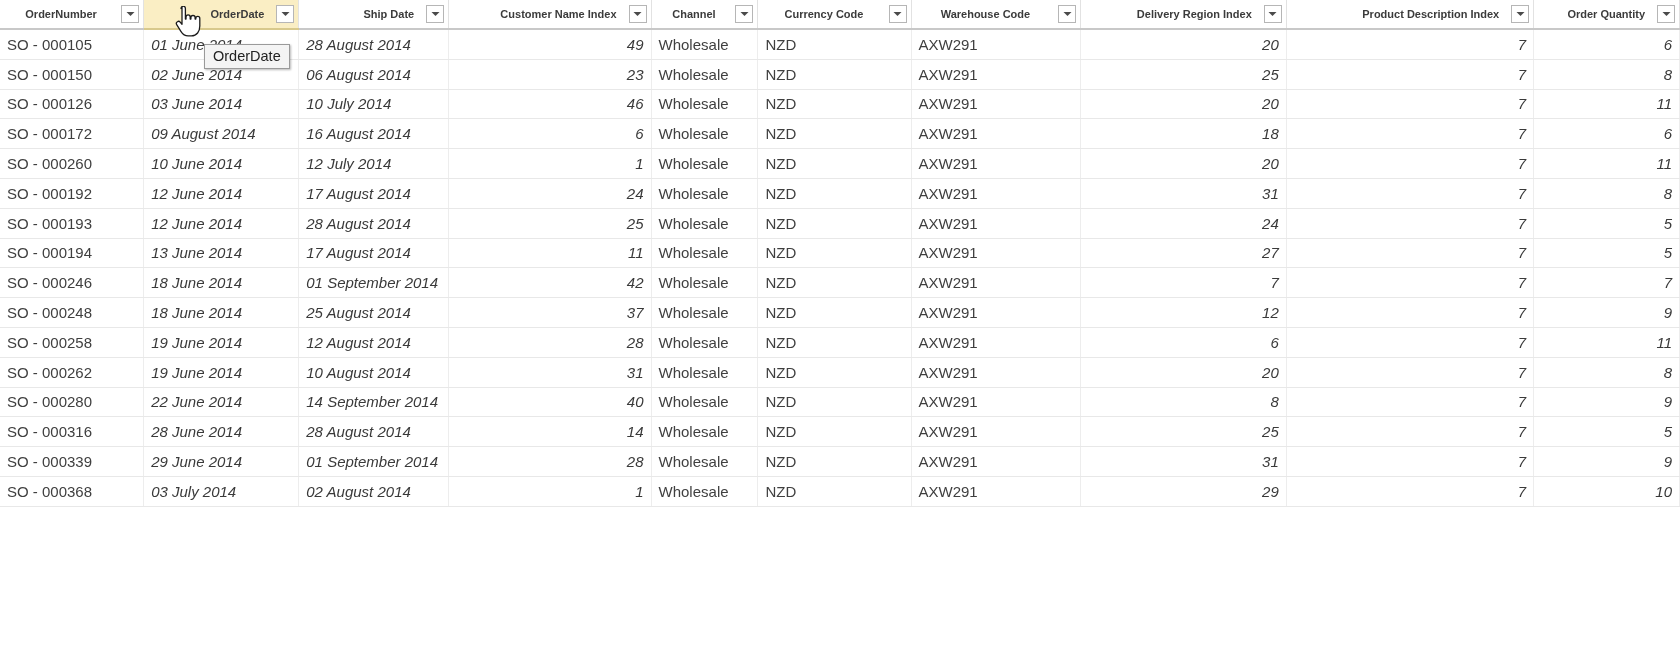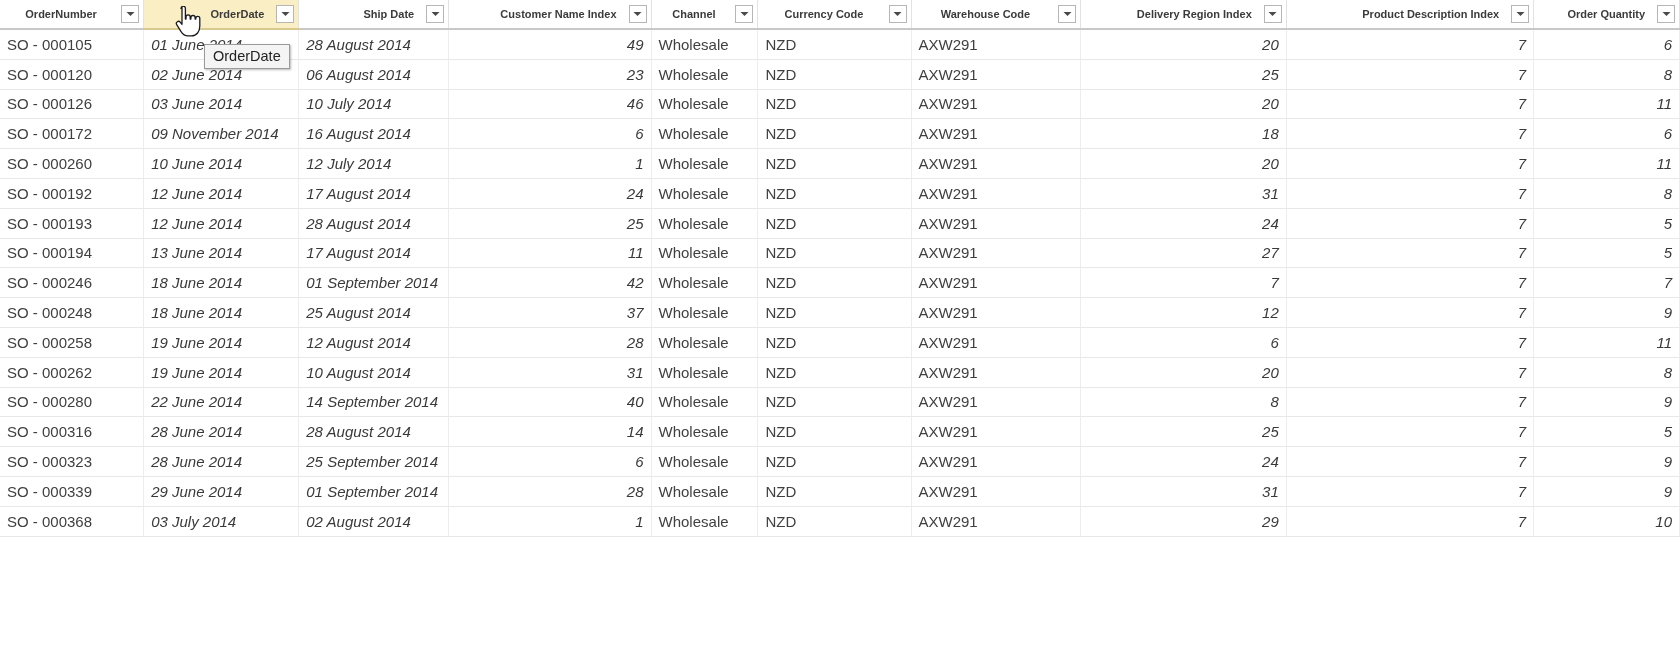--- a/index.html
+++ b/index.html
@@ -273,21 +273,21 @@
           <td class="date">28 August 2014</td>
           <td class="num">49</td>
           <td class="txt">Wholesale</td>
           <td class="txt">NZD</td>
           <td class="txt">AXW291</td>
           <td class="num">20</td>
           <td class="num">7</td>
           <td class="num">6</td>
         </tr>
         <tr>
-          <td class="txt">SO - 000120</td>
+          <td class="txt">SO - 000150</td>
           <td class="date">02 June 2014</td>
           <td class="date">06 August 2014</td>
           <td class="num">23</td>
           <td class="txt">Wholesale</td>
           <td class="txt">NZD</td>
           <td class="txt">AXW291</td>
           <td class="num">25</td>
           <td class="num">7</td>
           <td class="num">8</td>
         </tr>
@@ -298,21 +298,21 @@
           <td class="num">46</td>
           <td class="txt">Wholesale</td>
           <td class="txt">NZD</td>
           <td class="txt">AXW291</td>
           <td class="num">20</td>
           <td class="num">7</td>
           <td class="num">11</td>
         </tr>
         <tr>
           <td class="txt">SO - 000172</td>
-          <td class="date">09 November 2014</td>
+          <td class="date">09 August 2014</td>
           <td class="date">16 August 2014</td>
           <td class="num">6</td>
           <td class="txt">Wholesale</td>
           <td class="txt">NZD</td>
           <td class="txt">AXW291</td>
           <td class="num">18</td>
           <td class="num">7</td>
           <td class="num">6</td>
         </tr>
         <tr>
@@ -427,32 +427,20 @@
           <td class="txt">SO - 000316</td>
           <td class="date">28 June 2014</td>
           <td class="date">28 August 2014</td>
           <td class="num">14</td>
           <td class="txt">Wholesale</td>
           <td class="txt">NZD</td>
           <td class="txt">AXW291</td>
           <td class="num">25</td>
           <td class="num">7</td>
           <td class="num">5</td>
-        </tr>
-        <tr>
-          <td class="txt">SO - 000323</td>
-          <td class="date">28 June 2014</td>
-          <td class="date">25 September 2014</td>
-          <td class="num">6</td>
-          <td class="txt">Wholesale</td>
-          <td class="txt">NZD</td>
-          <td class="txt">AXW291</td>
-          <td class="num">24</td>
-          <td class="num">7</td>
-          <td class="num">9</td>
         </tr>
         <tr>
           <td class="txt">SO - 000339</td>
           <td class="date">29 June 2014</td>
           <td class="date">01 September 2014</td>
           <td class="num">28</td>
           <td class="txt">Wholesale</td>
           <td class="txt">NZD</td>
           <td class="txt">AXW291</td>
           <td class="num">31</td>

